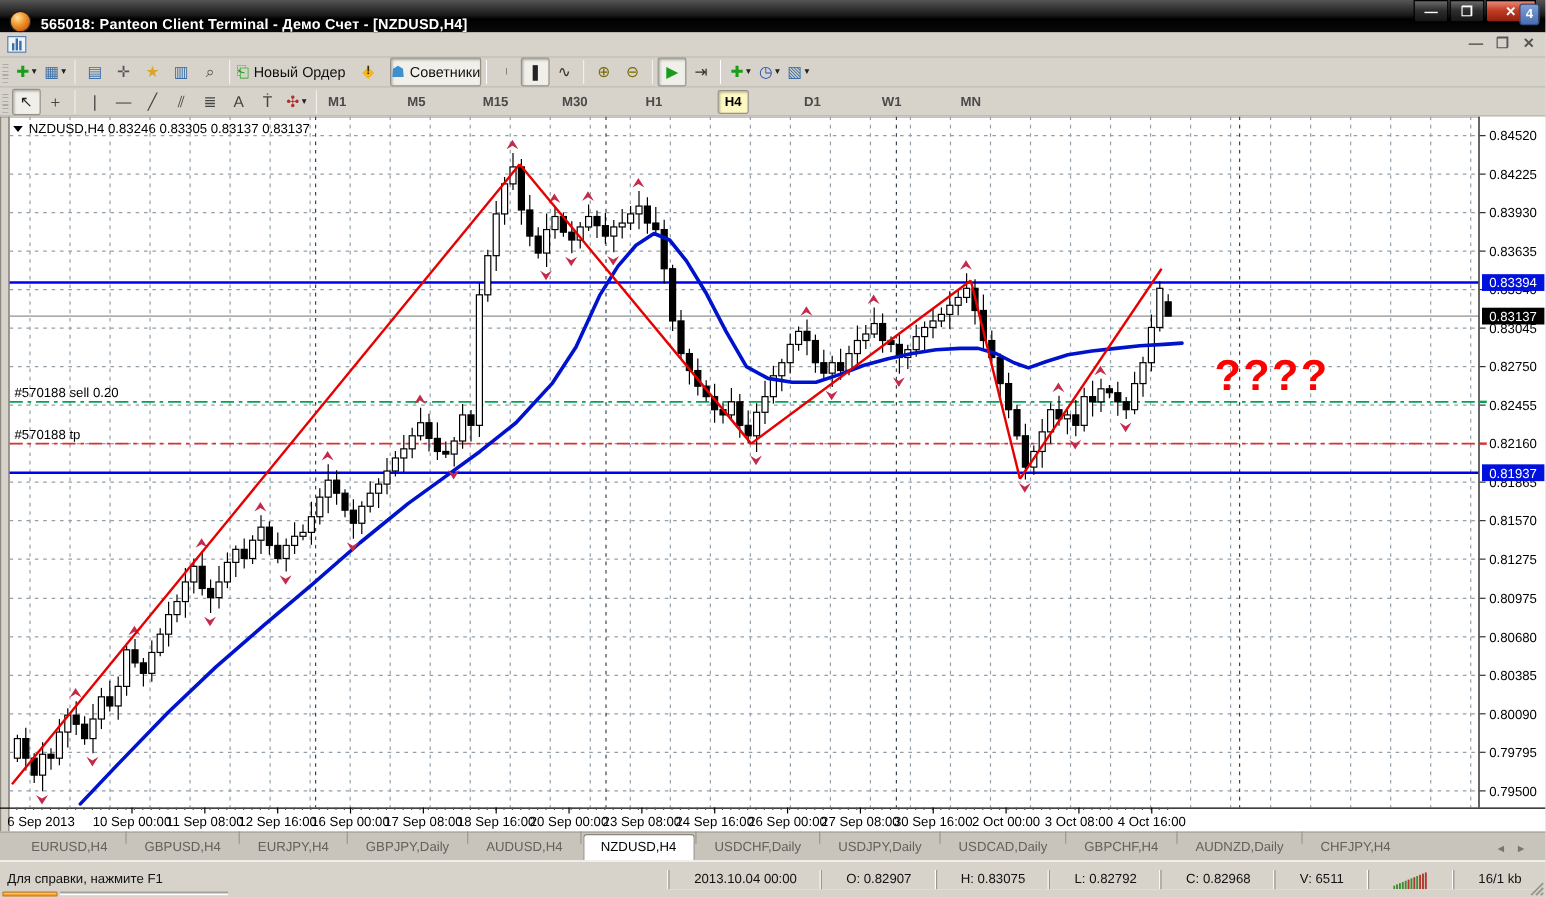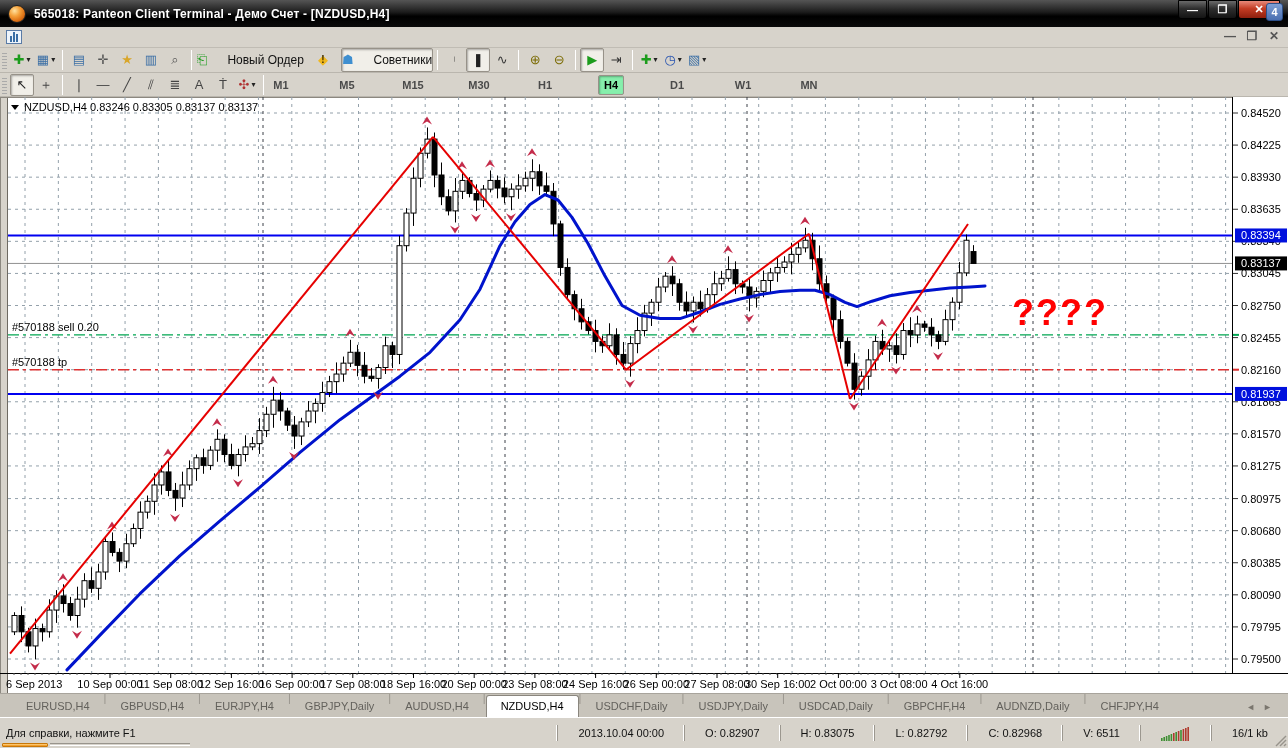--- a/index.html
+++ b/index.html
@@ -2,21 +2,21 @@
 <html><head>
 <meta charset="utf-8">
 <style>
   * { margin:0; padding:0; box-sizing:border-box; }
   html,body { width:1288px; height:748px; overflow:hidden;
     font-family:"Liberation Sans", sans-serif; background:#d7d3cb; }
   .window { width:1288px; height:748px; display:flex; flex-direction:column; }
 
   
   .titlebar { height:30px; background:linear-gradient(#555 0%, #1c1c1c 45%, #000 60%, #0a0a0a 100%);
-    display:flex; align-items:center; position:relative; color:#fff; }
+    display:flex; align-items:flex-end; position:relative; color:#fff; }
   .title-logo { width:18px; height:18px; border-radius:50%; margin:0 8px 0 8px;
     background:radial-gradient(circle at 35% 30%, #ffe2a0 0%, #f5a13a 35%, #d96a10 70%, #6e3205 100%);
     border:1px solid #222; }
   .title-text { font-size:12px; font-weight:bold; letter-spacing:.2px; text-shadow:0 1px 2px #000; }
   .caption-buttons { position:absolute; right:8px; top:0; display:flex; }
   .cap-btn { width:29px; height:19px; display:flex; align-items:center; justify-content:center;
     color:#fff; font-size:11px; font-weight:bold; border:1px solid #000;
     background:linear-gradient(#6a6a6a,#2e2e2e 45%,#141414); border-radius:0 0 3px 3px; margin-left:1px; }
   .cap-btn.close { width:42px; background:linear-gradient(#e88a7a,#c33c24 45%,#8e1f0e); }
 
@@ -37,25 +37,25 @@
   .tb2 { height:26px; }
   .tb-grip { width:5px; height:18px; margin:0 3px 0 2px;
     background:repeating-linear-gradient(0deg,#aaa 0 1px,transparent 1px 3px); }
   .tb-sep { width:1px; height:20px; background:#a8a49c; border-right:1px solid #fff; margin:0 4px; }
   .tbtn { min-width:24px; height:24px; display:flex; align-items:center; justify-content:center;
     font-size:13px; border:1px solid transparent; border-radius:2px; color:#333; position:relative; }
   .tb2 .tbtn { height:22px; }
   .tbtn.pressed { background:#f1efe9; border-color:#979289;
     box-shadow:inset 1px 1px 2px rgba(0,0,0,.3); }
   .tbtn .caret { font-size:8px; color:#222; margin-left:2px; }
-  .tbtn .lbl { font-size:12px; color:#111; margin-left:20px; white-space:nowrap; }
+  .tbtn .lbl { font-size:12px; color:#111; margin-left:4px; white-space:nowrap; }
   .tbtn .bang { position:absolute; font-size:10px; font-weight:bold; color:#3a2a00; }
   .tf-btn { min-width:26px; height:20px; display:flex; align-items:center; justify-content:center;
     font-size:11px; font-weight:bold; color:#4a4a4a; border:1px solid transparent; border-radius:2px; }
-  .tf-btn.pressed { background:#86efac; border-color:#979289; box-shadow:inset 1px 1px 2px rgba(0,0,0,.3); color:#000; }
+  .tf-btn.pressed { background:#fef9c3; border-color:#979289; box-shadow:inset 1px 1px 2px rgba(0,0,0,.3); color:#000; }
   .notif-badge { position:absolute; right:5px; top:3px; width:17px; height:18px; background:linear-gradient(#7f9fd4,#4a6fb0);
     border:1px solid #2d4f88; border-radius:3px; color:#fff; font-size:11px; font-weight:bold;
     display:flex; align-items:center; justify-content:center; }
 
   
   .chart-wrap { height:596px; position:relative; background:#d7d3cb; }
   .chart-wrap svg { display:block; }
 
   
   .tabsbar { height:24px; background:#c8c4bb; display:flex; align-items:flex-end; position:relative;

